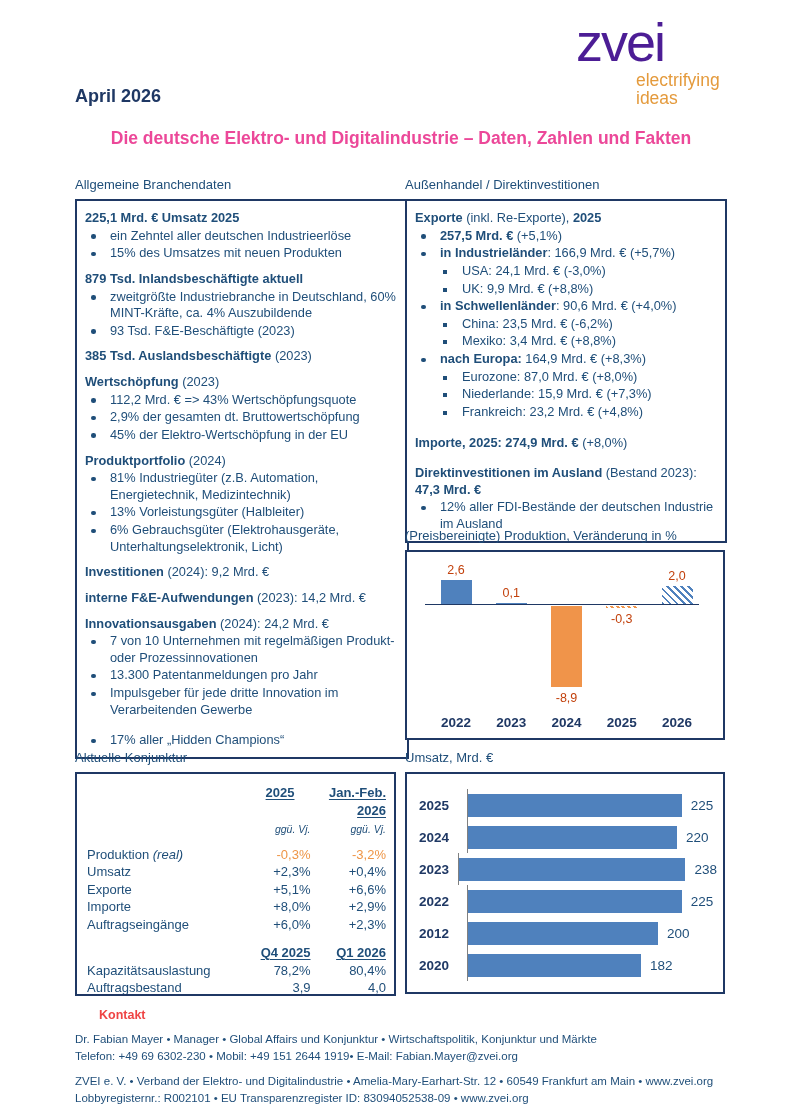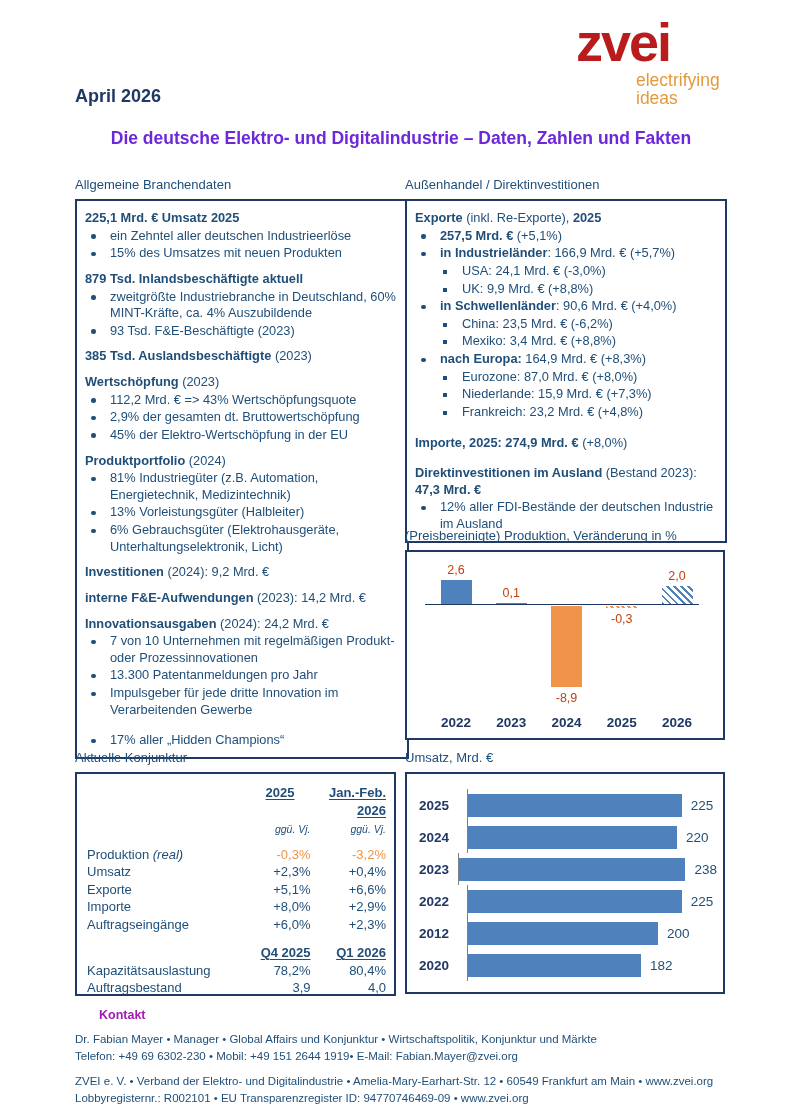--- a/index.html
+++ b/index.html
@@ -3,24 +3,24 @@
 <meta charset="utf-8">
 <style>
   html,body{margin:0;padding:0;background:#ffffff;}
   .page{position:relative;width:802px;height:1110px;background:#fff;
         font-family:"Liberation Sans",sans-serif;color:#1F4E79;overflow:hidden;}
   .bd{font-weight:bold;}
 
   
   .date{position:absolute;left:75px;top:86px;font-size:18px;font-weight:bold;color:#1F3864;}
   .logo{position:absolute;left:576px;top:18px;}
-  .logo-word{font-size:54px;line-height:0.92;font-weight:bold;color:#b91c1c;letter-spacing:-2px;}
+  .logo-word{font-size:54px;line-height:0.92;font-weight:normal;color:#4c1d95;letter-spacing:-2px;}
   .logo-tag{margin-left:60px;margin-top:3px;color:#E49A3C;font-size:17.5px;line-height:1.06;font-weight:500;}
   .title{position:absolute;left:0;right:0;top:128px;margin:0;text-align:center;
-         font-size:17.5px;font-weight:bold;color:#6d28d9;}
+         font-size:17.5px;font-weight:bold;color:#ec4899;}
 
   
   .sec{position:absolute;}
   .sec-label{font-size:13px;color:#1F4E79;margin-bottom:5px;height:17px;}
   .box{border:2px solid #1F3864;background:#fff;box-sizing:border-box;position:relative;}
 
   
   .info-box{padding:7px 8px 8px 8px;font-size:12.8px;line-height:1.3;}
   .ib-h{margin-top:9px;}
   .ib-h:first-child{margin-top:2px;}
@@ -56,21 +56,21 @@
   
   #chart-umsatz{height:222px;padding:15px 6px 0 12px;}
   .u-row{display:flex;align-items:center;height:32px;}
   .u-year{width:48px;font-size:13.5px;font-weight:bold;color:#1F3864;}
   .u-bars{flex:1;height:100%;border-left:1.5px solid #808080;display:flex;align-items:center;}
   .u-bar{height:23px;background:#4F81BD;}
   .u-val{margin-left:9px;font-size:13.5px;color:#1F4E79;white-space:nowrap;}
 
   
   footer{position:absolute;font-size:11.5px;line-height:1.45;color:#1F4E79;}
-  .f-head{font-weight:bold;font-size:12.5px;margin-bottom:7px;color:#a21caf;padding-left:24px;}
+  .f-head{font-weight:bold;font-size:12.5px;margin-bottom:7px;color:#ef4444;padding-left:24px;}
   .f-par{margin:0 0 9px 0;}
 </style>
 </head>
 <body>
 
 <div class="page">
 
   <div class="date">April 2026</div>
 
   <div class="logo">
@@ -249,17 +249,17 @@
   </section>
 
   <footer style="left:75px;top:1006px;width:690px;">
     <div class="f-head">Kontakt</div>
     <p class="f-par">
       <span>Dr. Fabian Mayer • Manager • Global Affairs und Konjunktur • Wirtschaftspolitik, Konjunktur und Märkte</span><br>
       <span>Telefon: +49 69 6302-230  • Mobil: +49 151 2644 1919• E-Mail: Fabian.Mayer@zvei.org</span>
     </p>
     <p class="f-par">
       <span>ZVEI e. V. • Verband der Elektro- und Digitalindustrie • Amelia-Mary-Earhart-Str. 12 • 60549 Frankfurt am Main • www.zvei.org</span><br>
-      <span>Lobbyregisternr.: R002101 • EU Transparenzregister ID: 94770746469-09 • www.zvei.org</span>
+      <span>Lobbyregisternr.: R002101 • EU Transparenzregister ID: 83094052538-09 • www.zvei.org</span>
     </p>
   </footer>
 
 </div>
 
 </body></html>

